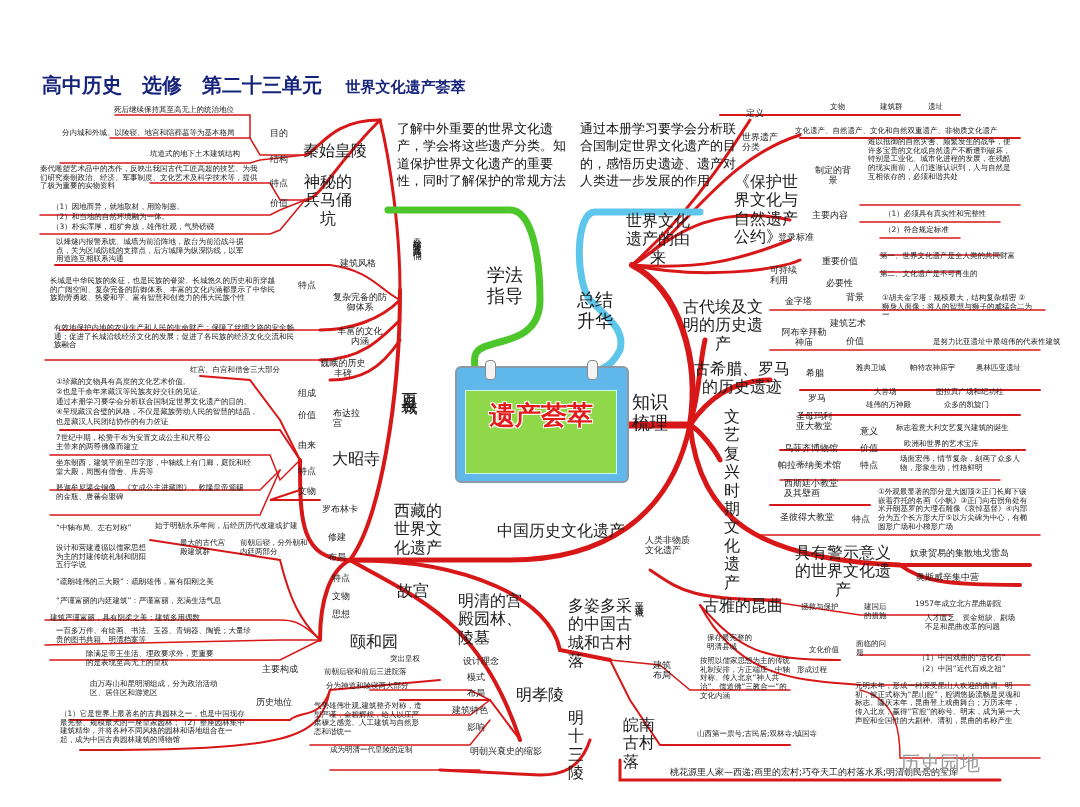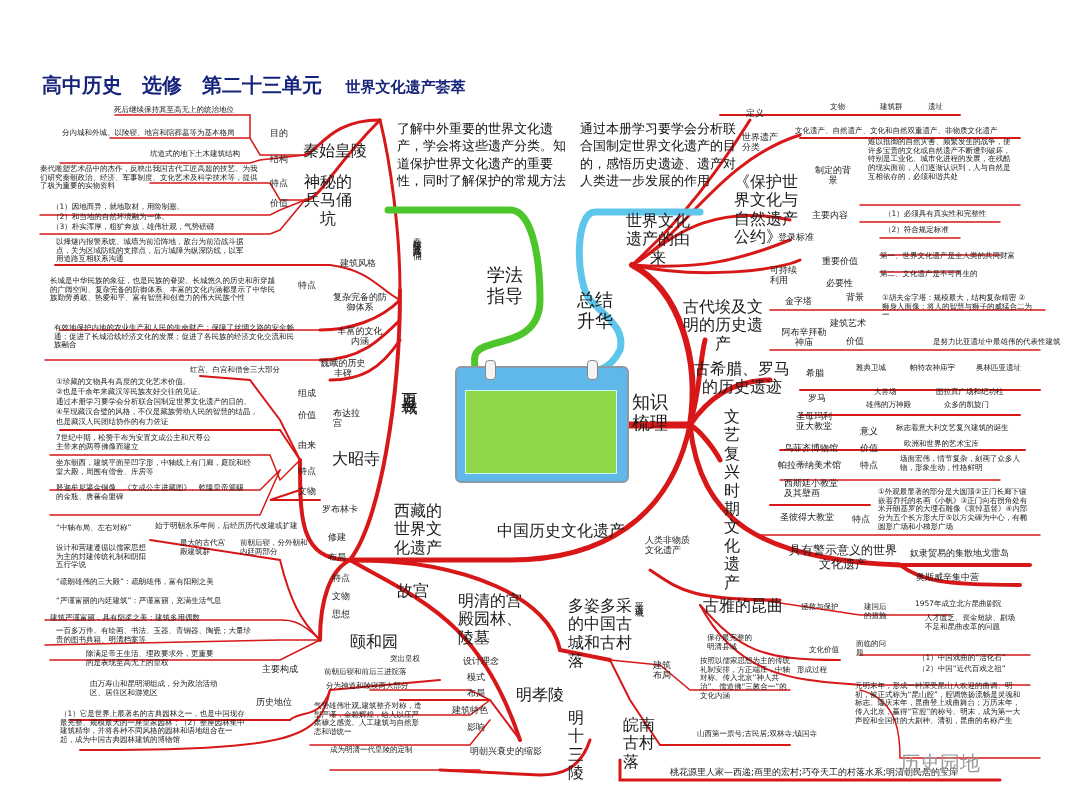--- a/index.html
+++ b/index.html
@@ -2,21 +2,21 @@
 <html><head>
 <meta charset="utf-8">
 <style>
   html,body{margin:0;padding:0;background:#fff;}
   body{width:1080px;height:807px;position:relative;overflow:hidden;font-family:"DejaVu Sans","Liberation Sans",sans-serif;color:#1a1a1a;}
   svg.lines{position:absolute;left:0;top:0;width:1080px;height:807px;pointer-events:none;}
   .t{position:absolute;white-space:nowrap;line-height:1.15;}
   .xs{font-size:7.5px;}
   .s{font-size:9px;}
   .m{font-size:16px;}
-  .l{font-size:12px;}
+  .l{font-size:16px;}
   .xl{font-size:18px;}
   .blk{white-space:normal;}
   .title{position:absolute;left:42px;top:72px;font-weight:bold;color:#16237a;font-family:"DejaVu Sans",sans-serif;}
   .title .a{font-size:20px;}
   .title .b{font-size:15px;margin-left:18px;}
   .goal{position:absolute;font-size:13px;line-height:1.33;white-space:normal;color:#111;}
   .calendar{position:absolute;left:455px;top:366px;width:170px;height:113px;background:#5fb7ea;border:2px solid #8a9aa8;border-radius:6px;}
   .calendar .ring{position:absolute;top:-8px;width:9px;height:18px;background:#f4f4f4;border:1px solid #888;border-radius:4px;}
   .calendar .inner{position:absolute;left:8px;top:22px;width:150px;height:82px;background:#8ed84a;border:1px solid #cfe;}
   .calendar .cal-text{position:absolute;left:0;top:8px;width:150px;text-align:center;font-size:26px;font-weight:bold;color:#e21b1b;line-height:1.25;text-shadow:1px 1px 0 #fff,-1px -1px 0 #fff,1px -1px 0 #fff,-1px 1px 0 #fff;}
@@ -129,20 +129,21 @@
 </div>
 
 <div class="goal" style="left:397px;top:120px;width:180px;">了解中外重要的世界文化遗产，学会将这些遗产分类。知道保护世界文化遗产的重要性，同时了解保护的常规方法</div>
 <div class="goal" style="left:580px;top:120px;width:168px;">通过本册学习要学会分析联合国制定世界文化遗产的目的，感悟历史遗迹、遗产对人类进一步发展的作用</div>
 
 <div class="calendar">
   <span class="ring" style="left:28px;"></span>
   <span class="ring" style="left:130px;"></span>
   <div class="inner">
     <div class="cal-text">
+      <div>遗产荟萃</div>
     </div>
   </div>
 </div>
 
 <div class="t xl" style="left:487px;top:265px;width:40px;white-space:normal;">学法指导</div>
 <div class="t xl" style="left:577px;top:290px;width:40px;white-space:normal;">总结升华</div>
 <div class="t xl" style="left:632px;top:392px;width:40px;white-space:normal;">知识梳理</div>
 
 <div class="t m" style="left:497px;top:522px;">中国历史文化遗产</div>
 

